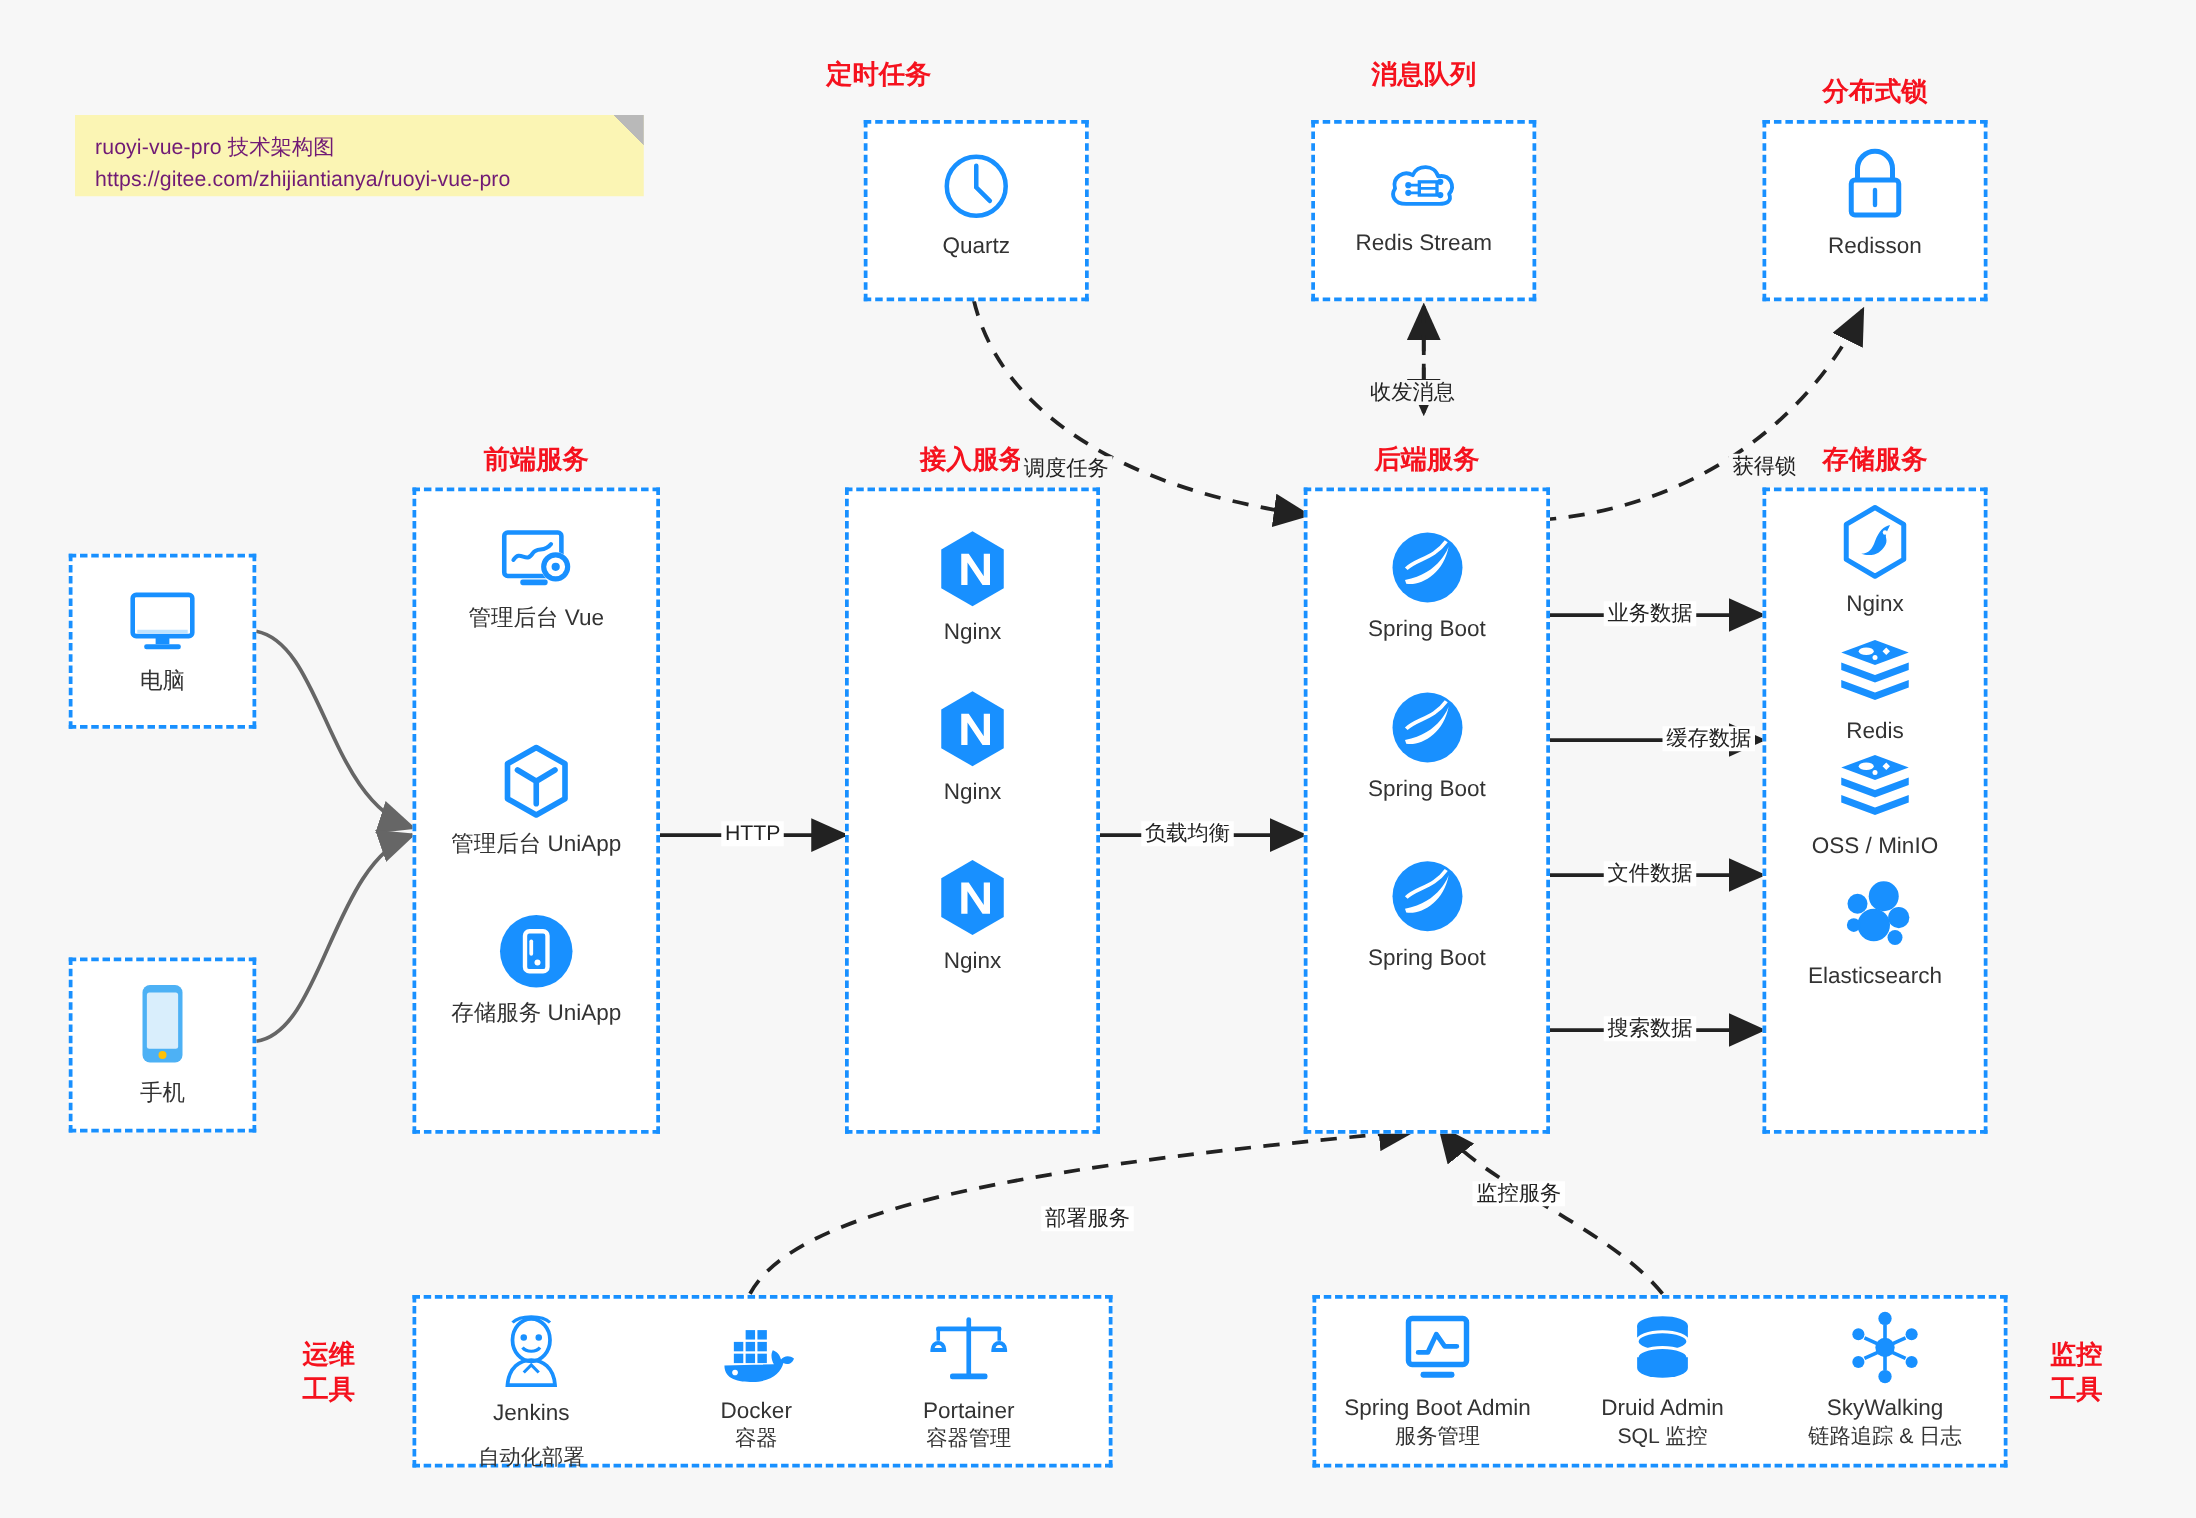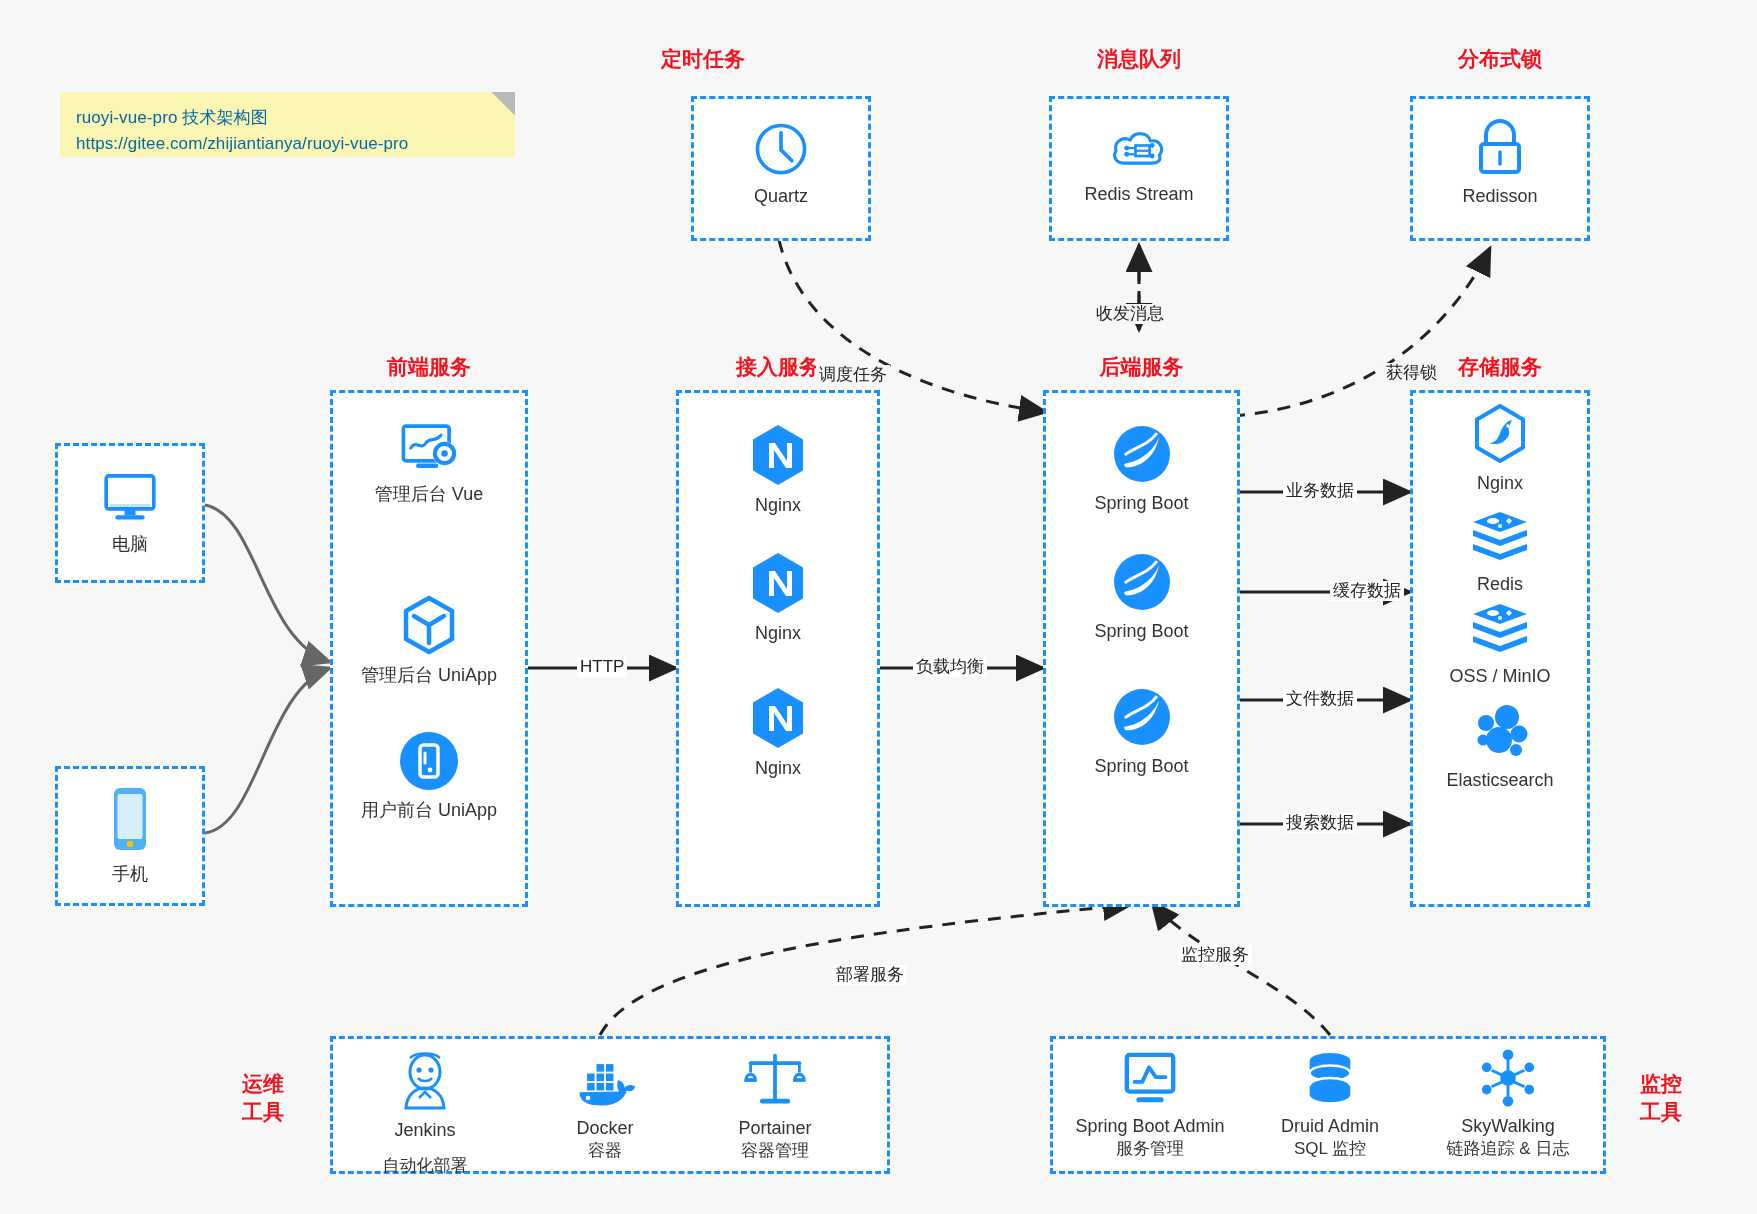--- a/index.html
+++ b/index.html
@@ -10,21 +10,21 @@
     overflow:hidden;
   }
   #stage{position:relative;width:1757px;height:1214px;}
 
   
   .note{
     position:absolute;left:60px;top:92px;width:455px;height:65px;
     background:#fbf5b4;
     padding:13px 16px 5px 16px;
     box-sizing:border-box;
-    font-size:17px;line-height:1.55;color:#0369a1;
+    font-size:17px;line-height:1.55;color:#701a75;
     letter-spacing:.1px;
   }
   .note .fold{
     position:absolute;right:0;top:0;width:24px;height:24px;
     background:linear-gradient(225deg,#b9b9b9 0%,#b9b9b9 50%,transparent 50%);
   }
 
   
   .gbox{
     position:absolute;
@@ -129,21 +129,21 @@
       <line x1="22" y1="27" x2="30" y2="27" stroke="#1890ff" stroke-width="2.5"></line>
       <line x1="22" y1="34" x2="30" y2="34" stroke="#1890ff" stroke-width="2.5"></line>
       <circle cx="20" cy="27" r="2.8" fill="#1890ff"></circle>
       <circle cx="20" cy="34" r="2.8" fill="#1890ff"></circle>
       <circle cx="49" cy="24" r="2.8" fill="#1890ff"></circle>
       <circle cx="49" cy="36" r="2.8" fill="#1890ff"></circle>
     </svg>
     <div class="lbl">Redis Stream</div>
   </div>
 
-  <div class="gtitle" style="left:1410px;top:45px;width:180px;">分布式锁</div>
+  <div class="gtitle" style="left:1410px;top:59px;width:180px;">分布式锁</div>
   <div class="gbox" style="left:1410px;top:96px;width:180px;height:145px;"></div>
   <div class="node" style="left:1410px;top:116px;width:180px;">
     <svg class="icon" width="56" height="62" viewBox="0 0 56 62">
       <path d="M14 28 L14 19 A14 14 0 0 1 42 19 L42 28" fill="none" stroke="#1890ff" stroke-width="4"></path>
       <rect x="9" y="28" width="38" height="28" rx="3" fill="none" stroke="#1890ff" stroke-width="4"></rect>
       <line x1="28" y1="36" x2="28" y2="48" stroke="#1890ff" stroke-width="3.5" stroke-linecap="round"></line>
     </svg>
     <div class="lbl">Redisson</div>
   </div>
 
@@ -191,21 +191,21 @@
     <div class="lbl">管理后台 UniApp</div>
   </div>
 
   <div class="node" style="left:330px;top:730px;width:198px;">
     <svg class="icon" width="62" height="62" viewBox="0 0 62 62">
       <circle cx="31" cy="31" r="29" fill="#1890ff"></circle>
       <rect x="22" y="15" width="18" height="32" rx="3.5" fill="none" stroke="#ffffff" stroke-width="3.5"></rect>
       <line x1="27" y1="23" x2="27" y2="33" stroke="#ffffff" stroke-width="3" stroke-linecap="round"></line>
       <circle cx="32" cy="40" r="2.4" fill="#ffffff"></circle>
     </svg>
-    <div class="lbl">用户前台 UniApp</div>
+    <div class="lbl">存储服务 UniApp</div>
   </div>
 
   <div class="gtitle" style="left:676px;top:353px;width:204px;">接入服务</div>
   <div class="gbox" style="left:676px;top:390px;width:204px;height:517px;"></div>
 
   <div class="node" style="left:676px;top:423px;width:204px;">
     <svg class="icon" width="58" height="64" viewBox="0 0 58 64">
       <path d="M29 2 L54 16.5 L54 47.5 L29 62 L4 47.5 L4 16.5 Z" fill="#1890ff"></path>
       <path d="M20 45 L20 20 L26 20 L38 38 L38 20 L43 20 L43 45 L37 45 L25 27 L25 45 Z" fill="#ffffff"></path>
     </svg>

